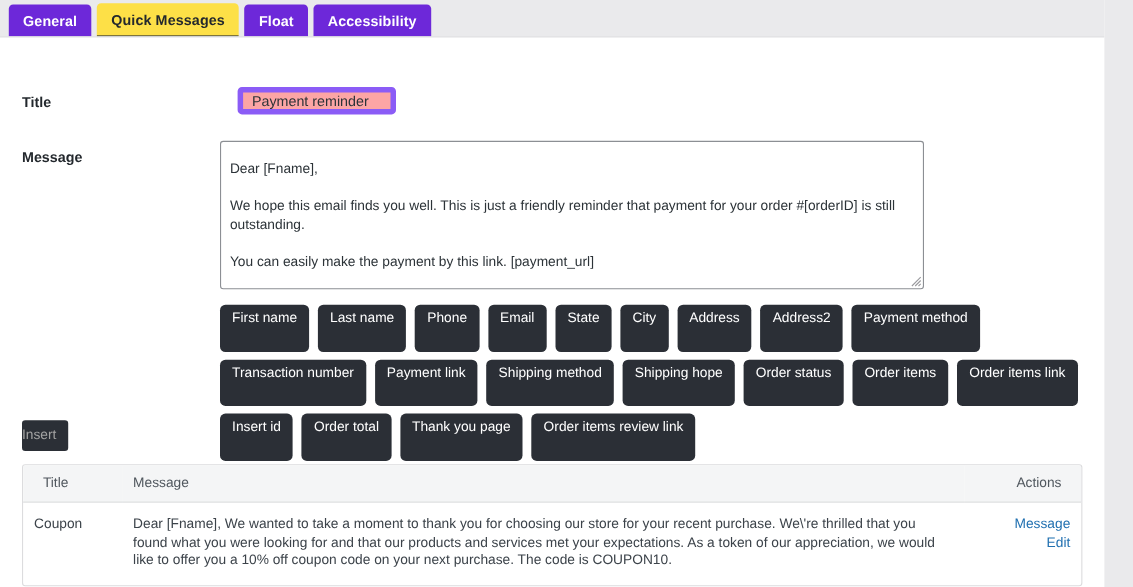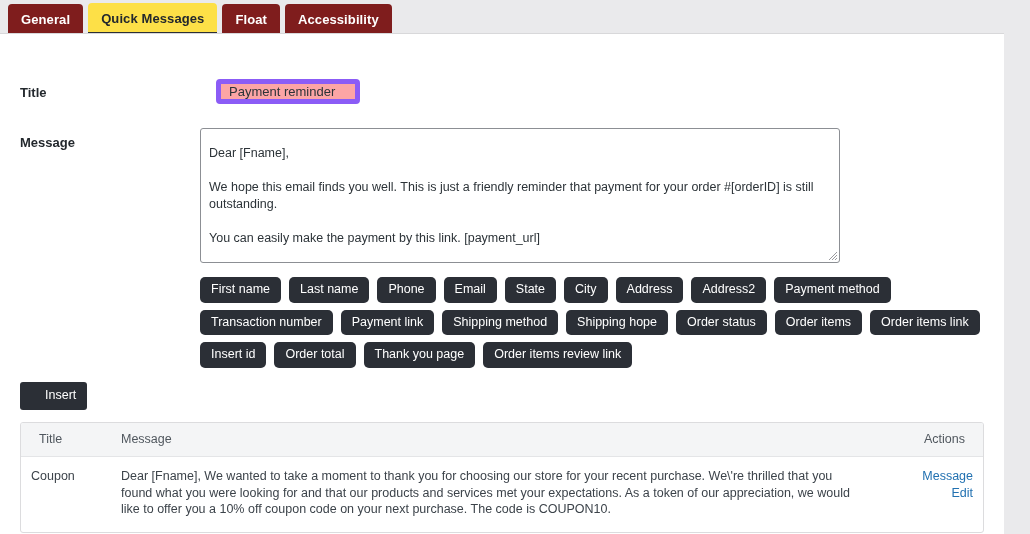--- a/index.html
+++ b/index.html
@@ -29,21 +29,21 @@
   }
   .tabs {
     position: absolute;
     left: 8px;
     top: 3px;
     display: flex;
     align-items: flex-end;
     gap: 5px;
   }
   .tab {
-    background: #7f1d1d;
+    background: #6d28d9;
     color: #ffffff;
     font-size: 13px;
     font-weight: bold;
     line-height: 1;
     padding: 9px 13px 9px 13px;
     border-radius: 4px 4px 0 0;
     white-space: nowrap;
     cursor: pointer;
     user-select: none;
     letter-spacing: .1px;
@@ -139,38 +139,38 @@
     display: flex;
     flex-wrap: wrap;
     gap: 7px 8px;
     align-content: flex-start;
   }
   .chip {
     background: #2b2f36;
     color: #ffffff;
     font-size: 12.5px;
     line-height: 1;
-    padding: 6px 11px 7px 11px;
+    padding: 6px 11px 24px 11px;
     border-radius: 5px;
     white-space: nowrap;
     cursor: pointer;
     user-select: none;
   }
 
   
   .insert-btn {
     position: absolute;
     left: 20px;
     top: 348px;
     background: #2b2f36;
-    color: #ffffff;
+    color: #a3a3a3;
     font-family: "Liberation Sans", sans-serif;
     font-size: 12.5px;
     line-height: 1;
-    padding: 7px 11px 8px 25px;
+    padding: 7px 11px 8px 0;
     border: none;
     border-radius: 3px;
     cursor: pointer;
   }
 
   
   .table-wrap {
     position: absolute;
     left: 20px;
     top: 388px;

